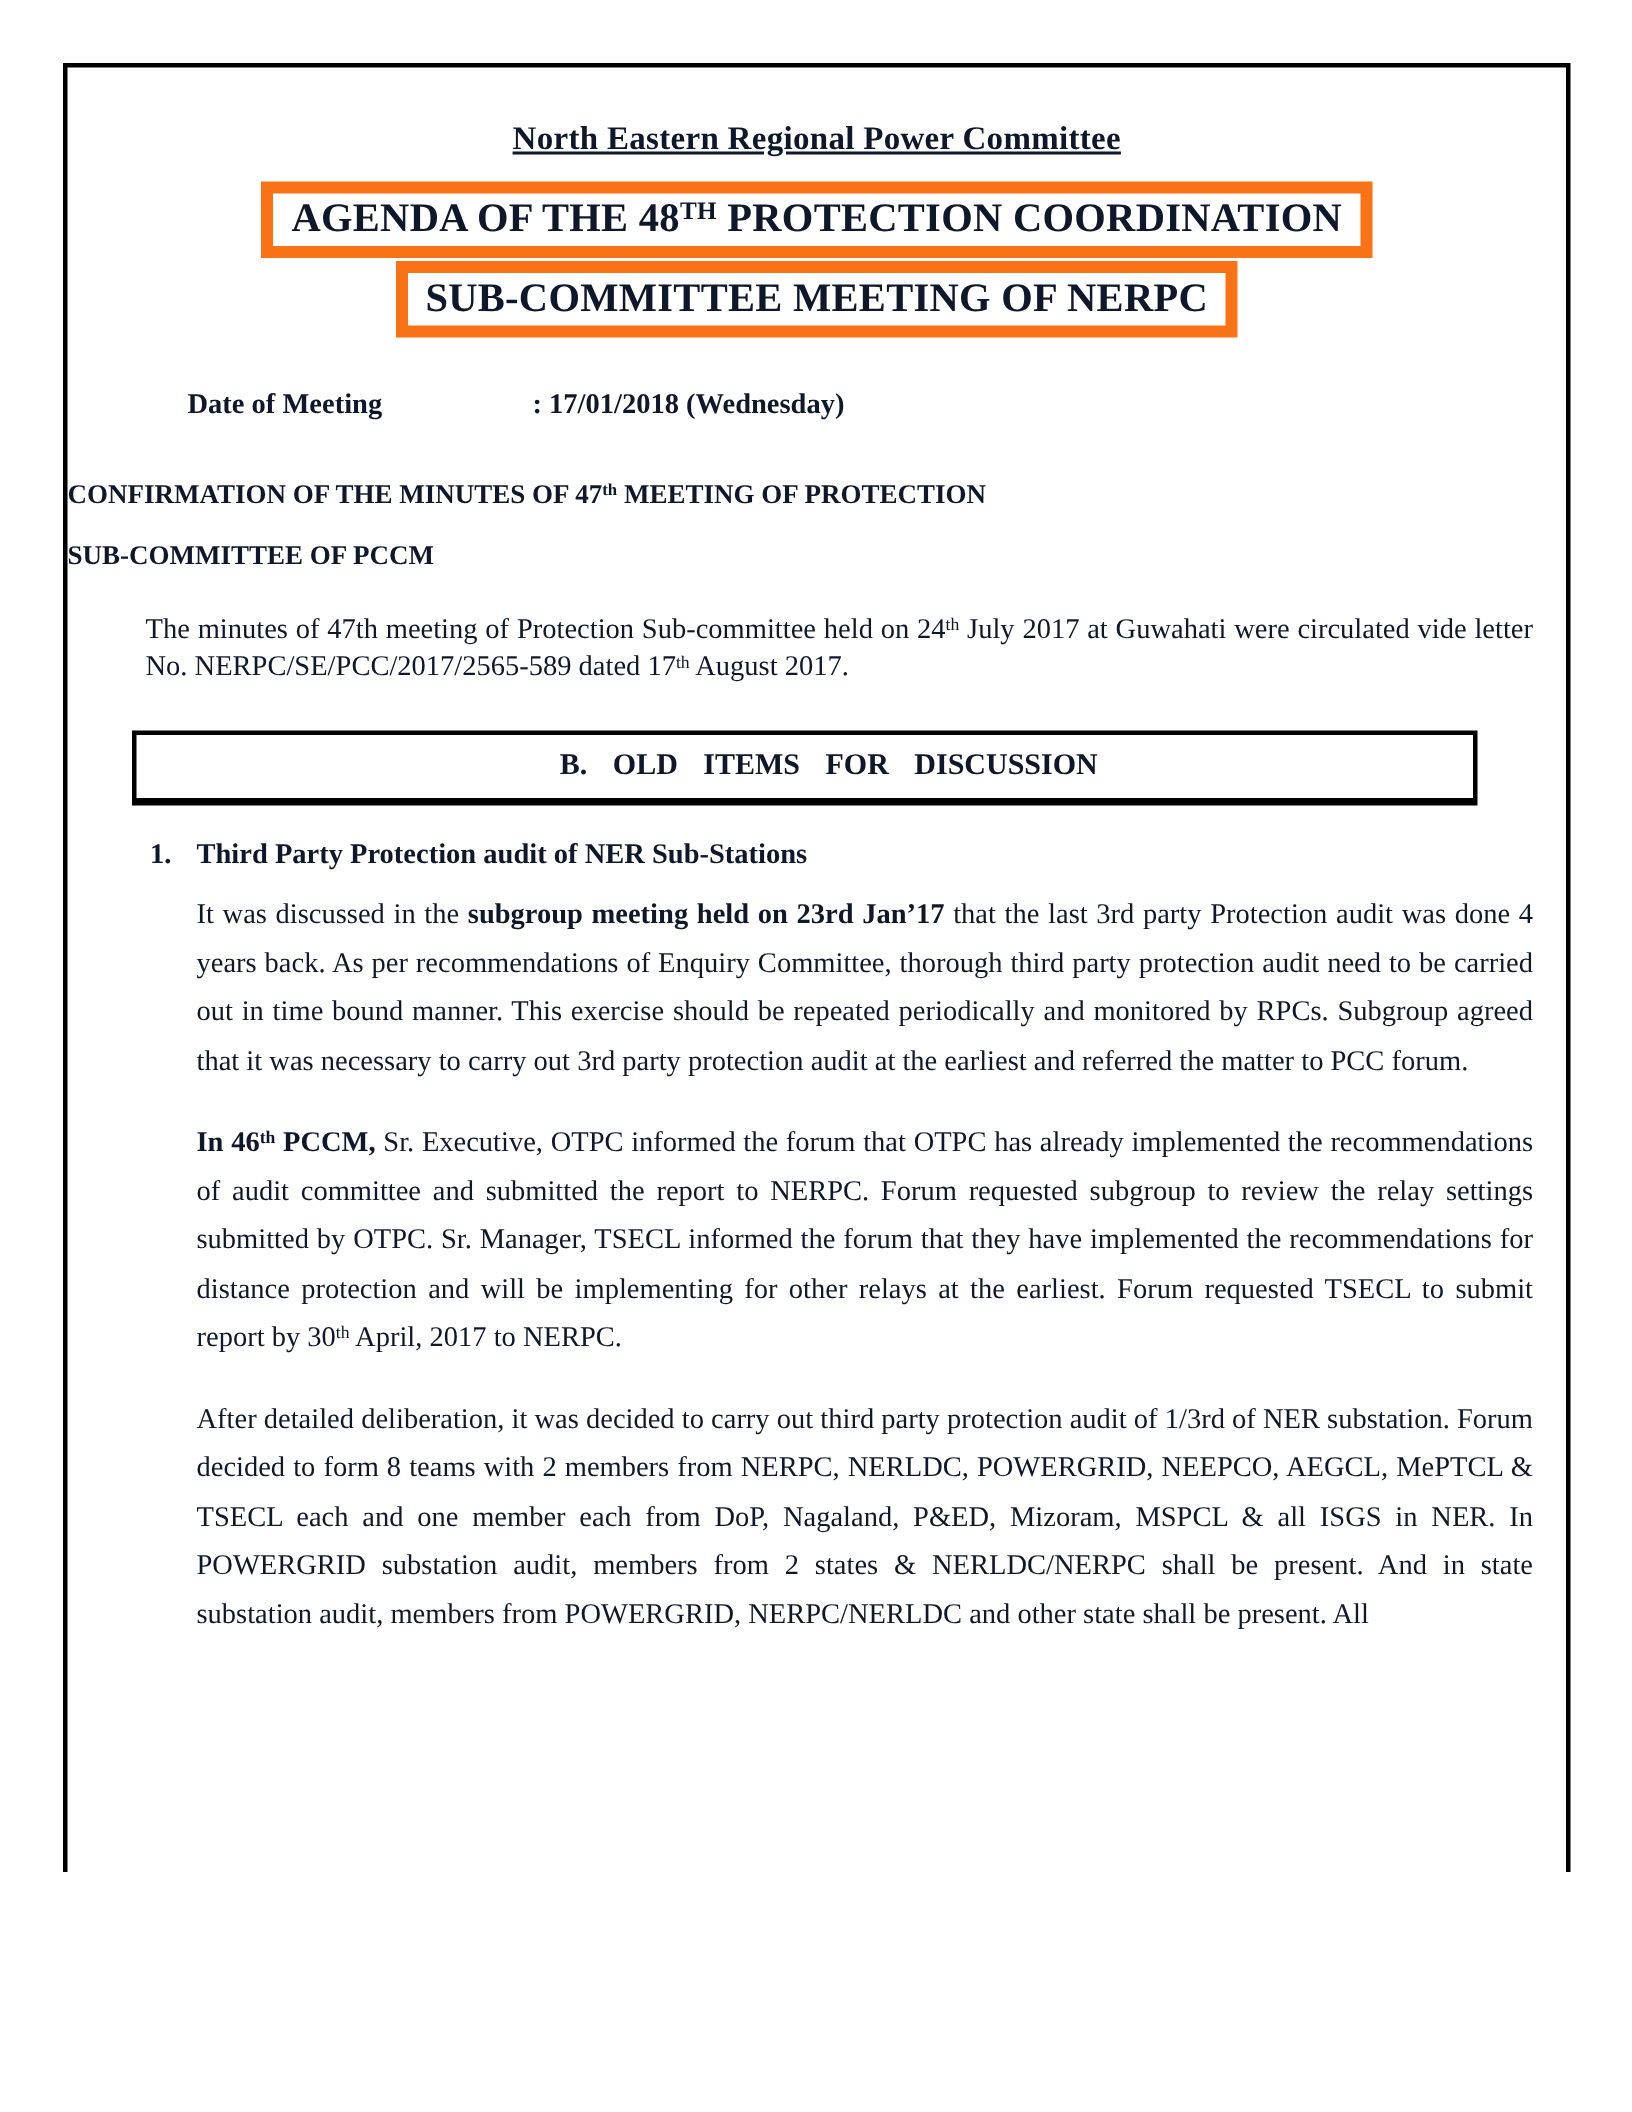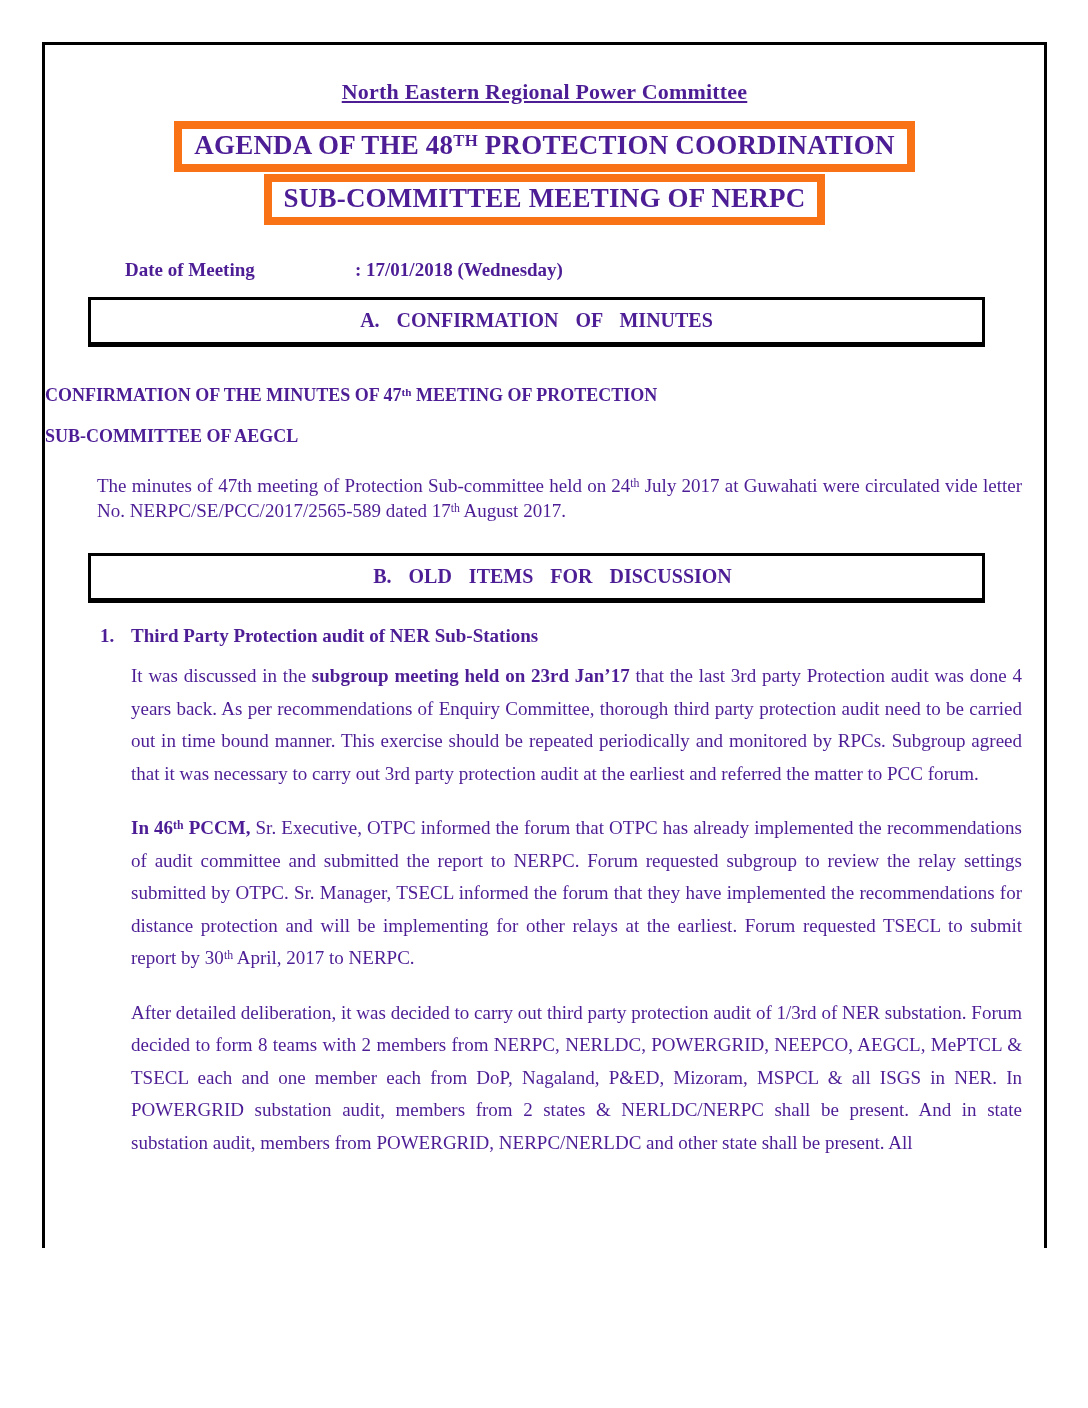--- a/index.html
+++ b/index.html
@@ -1,21 +1,21 @@
 <!DOCTYPE html>
 <html><head>
 <meta charset="utf-8">
 <style>
   html,body { margin:0; padding:0; background:#ffffff; }
   .canvas {
     position: relative;
     width: 1088px; height: 1248px;
     background: #ffffff;
     font-family: "Liberation Serif", "DejaVu Serif", serif;
-    color: #4c1d95;
+    color: #0f172a;
   }
   .page {
     position: absolute;
     left: 42px; top: 42px;
     width: 1005px; height: 1320px;
     border: 3px solid #000;
     box-sizing: border-box;
     padding: 30px 0 0 0;
     overflow: hidden;
   }
@@ -112,26 +112,25 @@
       <br>
       <div class="agenda-box line2">SUB-COMMITTEE MEETING OF NERPC</div>
     </div>
 
     <div class="details">
       <div class="detail-row">
         <span class="detail-label">Date of Meeting</span><span class="detail-value">: 17/01/2018 (Wednesday)</span>
       </div>
     </div>
 
-    <div class="section-box">A. CONFIRMATION OF MINUTES</div>
 
     <div class="confirm-heading">
       <span>CONFIRMATION OF THE MINUTES OF 47</span><sup class="s">th</sup><span> MEETING OF PROTECTION</span>
       <br>
-      <span>SUB-COMMITTEE OF AEGCL</span>
+      <span>SUB-COMMITTEE OF PCCM</span>
     </div>
 
     <p class="body-para"><span>The minutes of 47th meeting of Protection Sub-committee held on 24</span><sup class="s">th</sup><span> July 2017 at Guwahati were circulated vide letter No. NERPC/SE/PCC/2017/2565-589 dated 17</span><sup class="s">th</sup><span> August 2017.</span></p>
 
 
     <div class="section-box secb">B. OLD ITEMS FOR DISCUSSION</div>
 
     <div>
       <div class="item-heading">
         <span class="item-num">1.</span><span>Third Party Protection audit of NER Sub-Stations</span>

